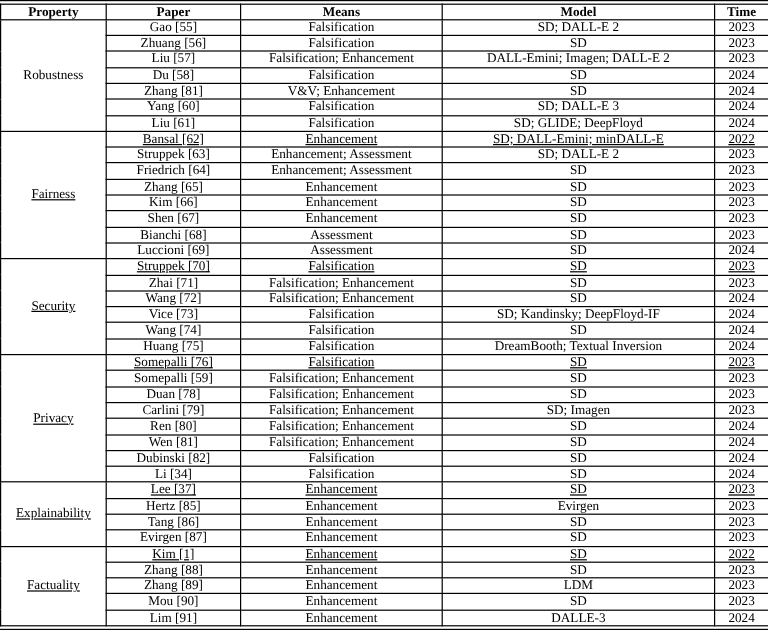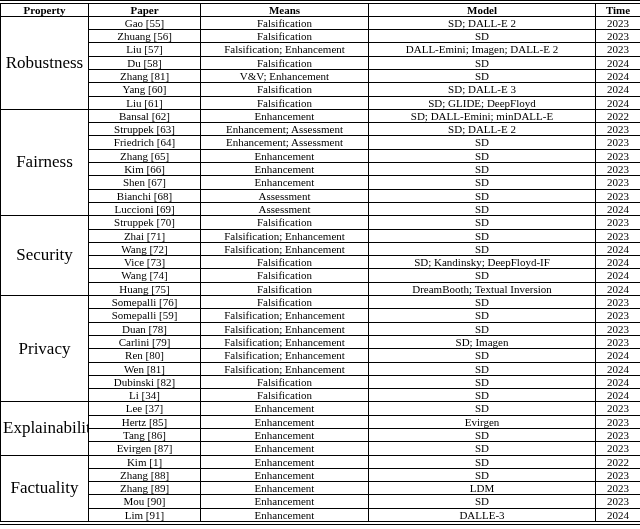--- a/index.html
+++ b/index.html
@@ -35,23 +35,23 @@
     line-height: 12.3px;
     height: 13.3px;
     padding: 0 2px;
     white-space: nowrap;
     overflow: hidden;
   }
 
   th { font-weight: bold; margin-top: 17px; }
 
   
-  tr.group-start td { border-top: 1.6px solid #000; }
-
-  td.property-cell { font-size: 17px; }
+  tr.group-start td { border-top: 1.6px solid #000; text-decoration: underline; }
+
+  td.property-cell { font-size: 11px; }
 </style>
 </head>
 <body>
 
 <div class="table-frame">
   <table>
     <colgroup>
       <col style="width:88px">
       <col style="width:112px">
       <col style="width:168px">

